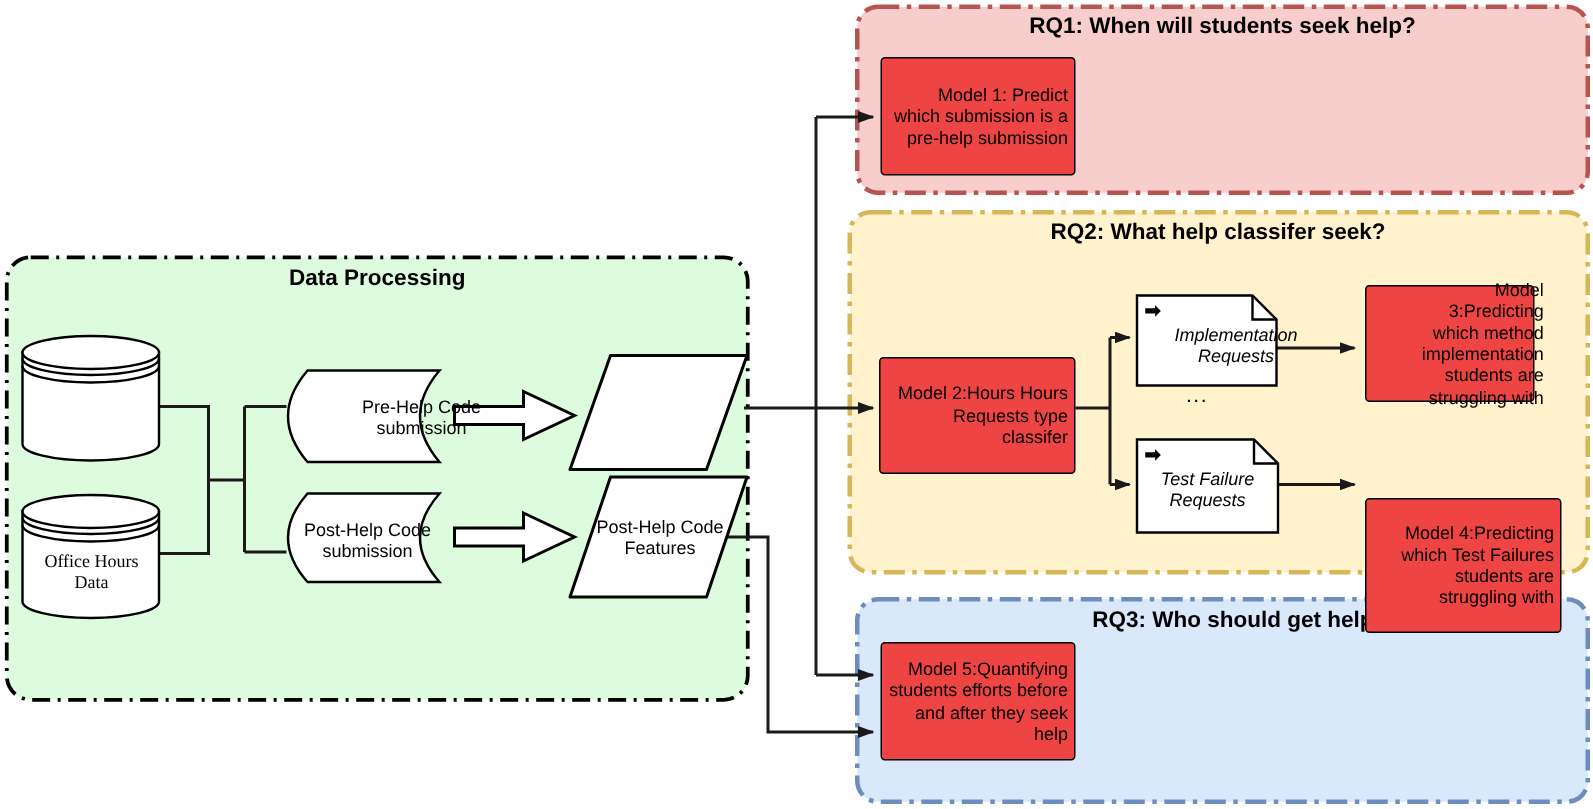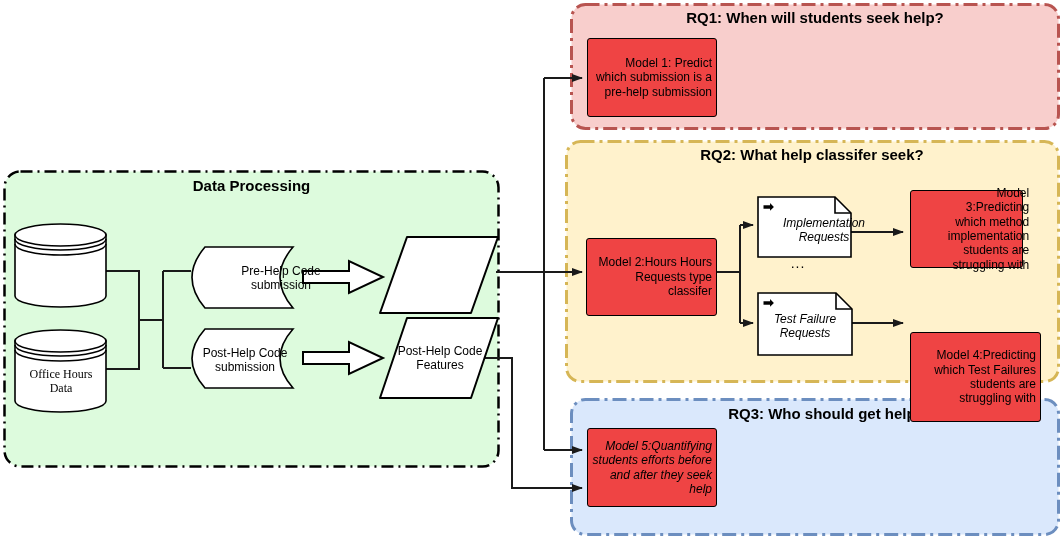--- a/index.html
+++ b/index.html
@@ -93,21 +93,21 @@
 
   <div class="lbl" style="left:20px; top:355px; width:82px; height:52px;font-family:Liberation Serif, serif;">Office Hours Data</div>
   <div class="lbl" style="left:200px; top:251px; width:90px; height:54px;margin-left:36px;">Pre-Help Code submission</div>
   <div class="lbl" style="left:200px; top:333px; width:90px; height:54px;">Post-Help Code submission</div>
   <div class="lbl" style="left:390px; top:325px; width:100px; height:66px;text-align:center;">Post-Help Code Features</div>
 
   <div class="model" style="left:587px; top:38px; width:130px; height:79px;">Model 1: Predict which submission is a pre-help submission</div>
   <div class="model" style="left:586px; top:238px; width:131px; height:78px;">Model 2:Hours Hours Requests type classifer</div>
   <div class="model" style="left:910px; top:190px; width:113px; height:78px;padding-left:48px;">Model 3:Predicting which method implementation students are struggling with</div>
   <div class="model" style="left:910px; top:288px; width:131px; height:90px;margin-top:44px;">Model 4:Predicting which Test Failures students are struggling with</div>
-  <div class="model" style="left:587px; top:428px; width:130px; height:79px;font-style:italic;">Model 5:Quantifying students efforts before and after they seek help</div>
+  <div class="model" style="left:587px; top:428px; width:130px; height:79px;">Model 5:Quantifying students efforts before and after they seek help</div>
 
   <div class="doc-arrow" style="left:763px; top:200px;">➡</div>
   <div class="lbl" style="left:780px; top:208px; width:88px; height:44px;font-style:italic;">Implementation Requests</div>
   <div class="doc-arrow" style="left:763px; top:296px;">➡</div>
   <div class="lbl" style="left:761px; top:303px; width:88px; height:46px;font-style:italic;">Test Failure Requests</div>
   <div class="dots" style="left:775px; top:255px; width:46px;">...</div>
 
 </div>
 
 </body></html>

